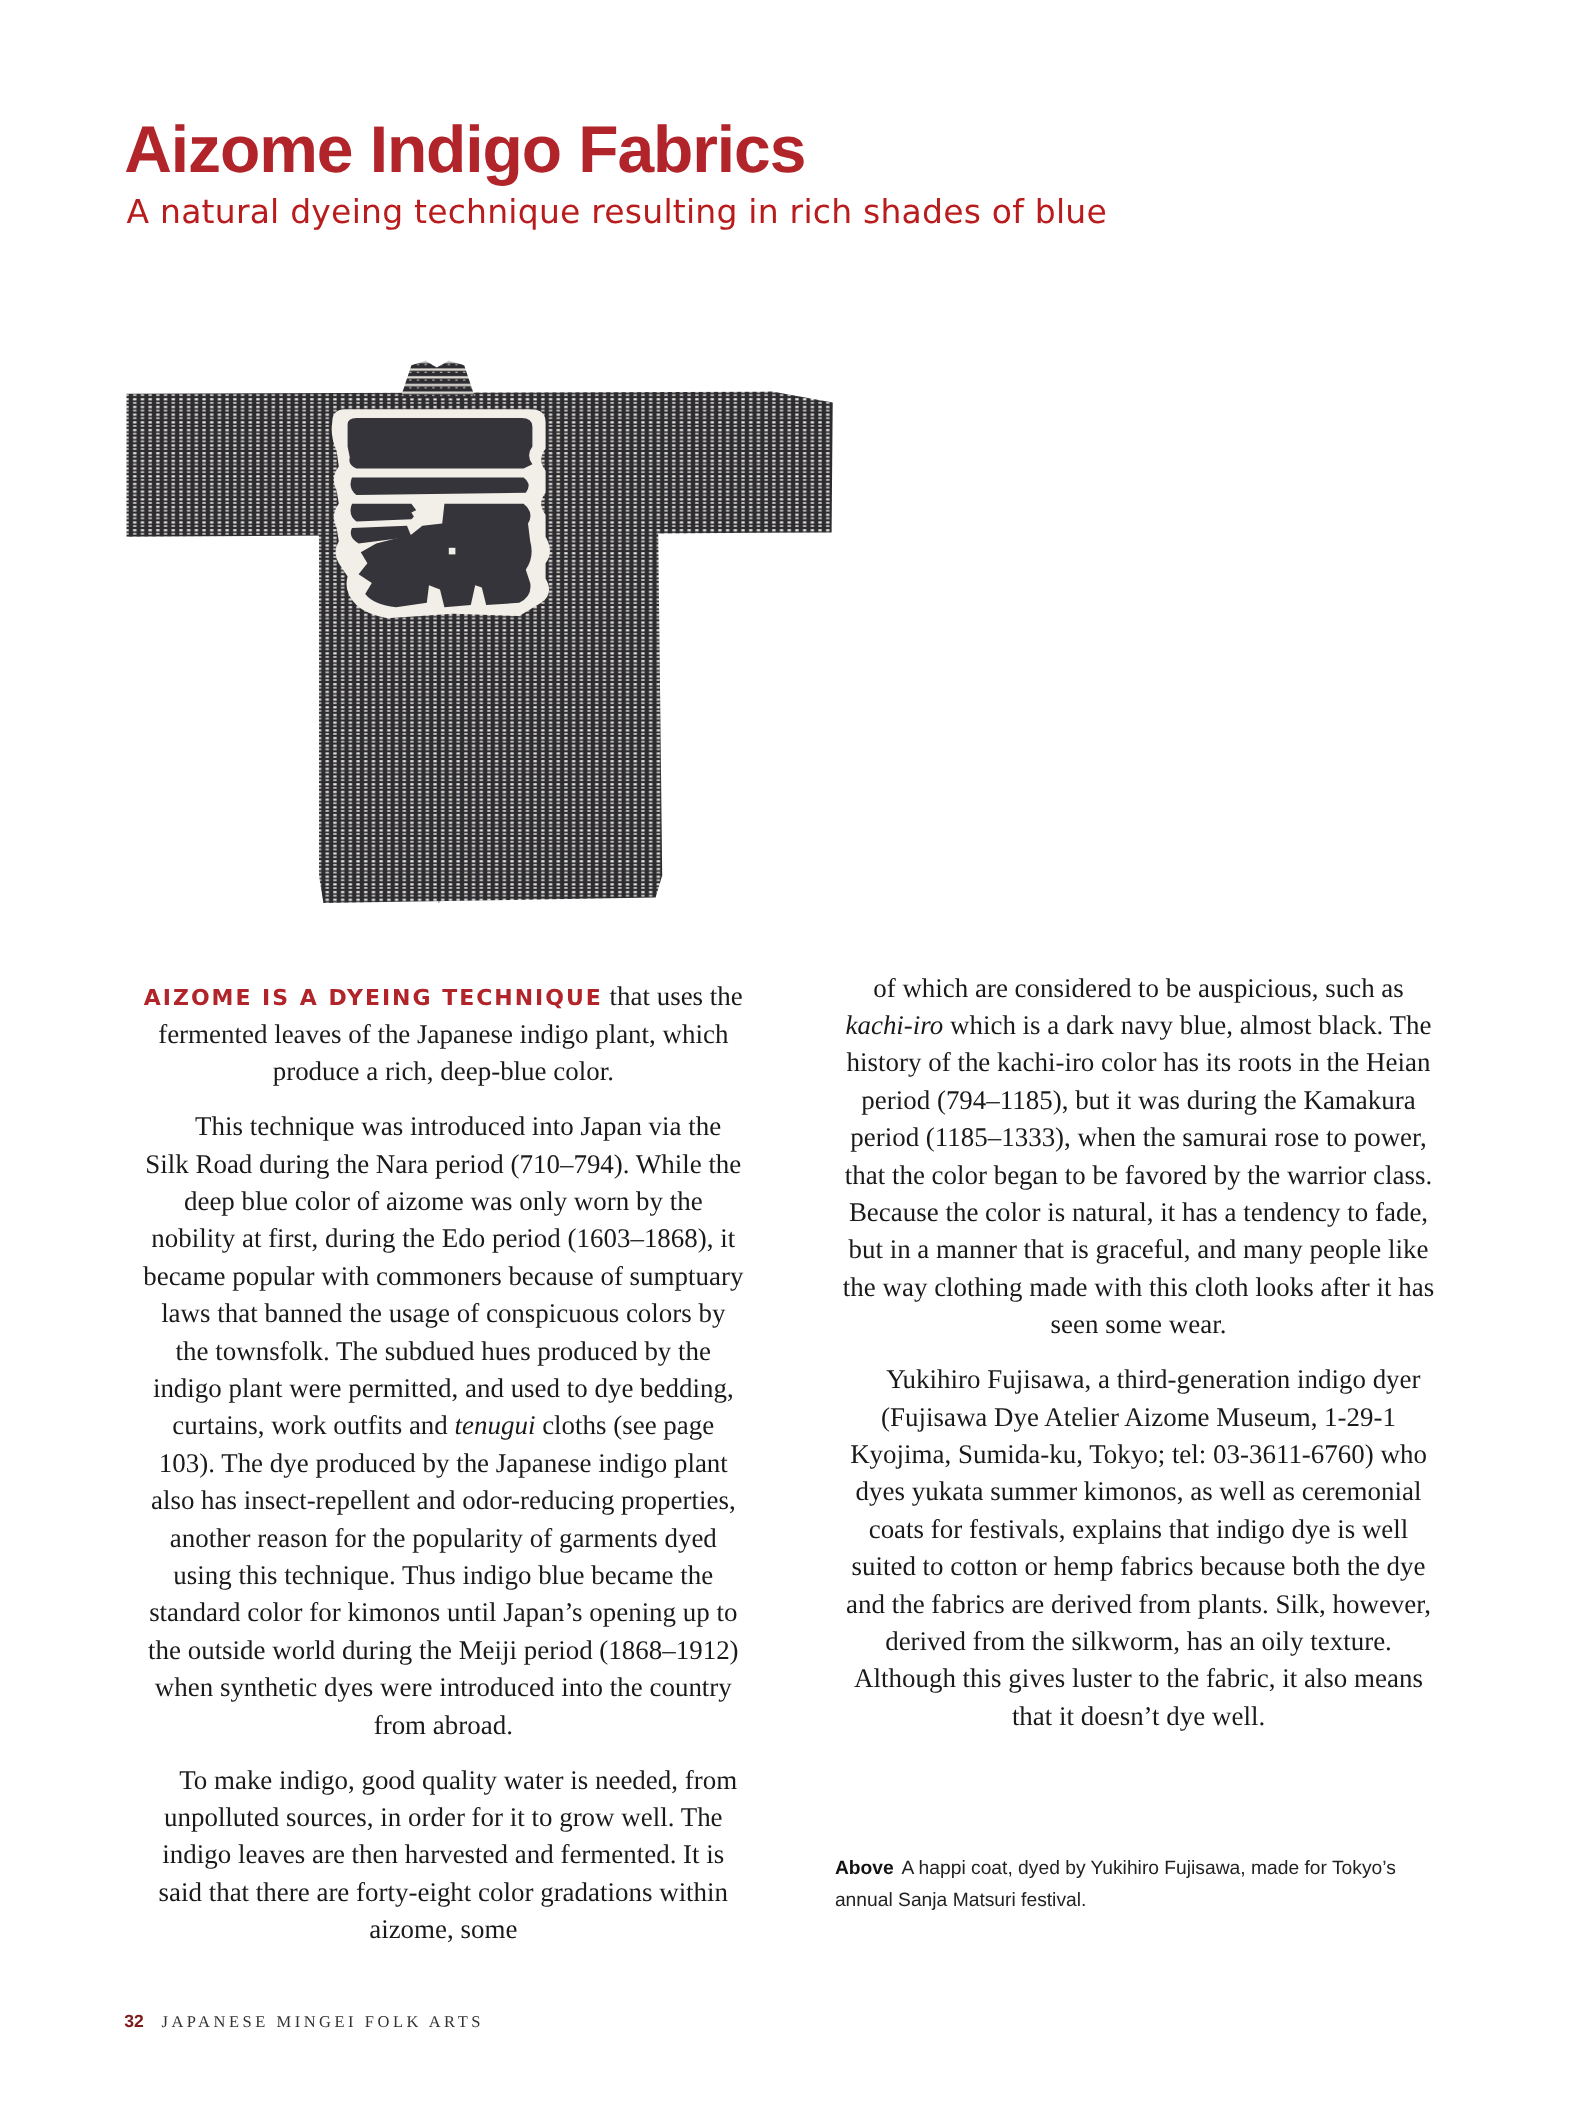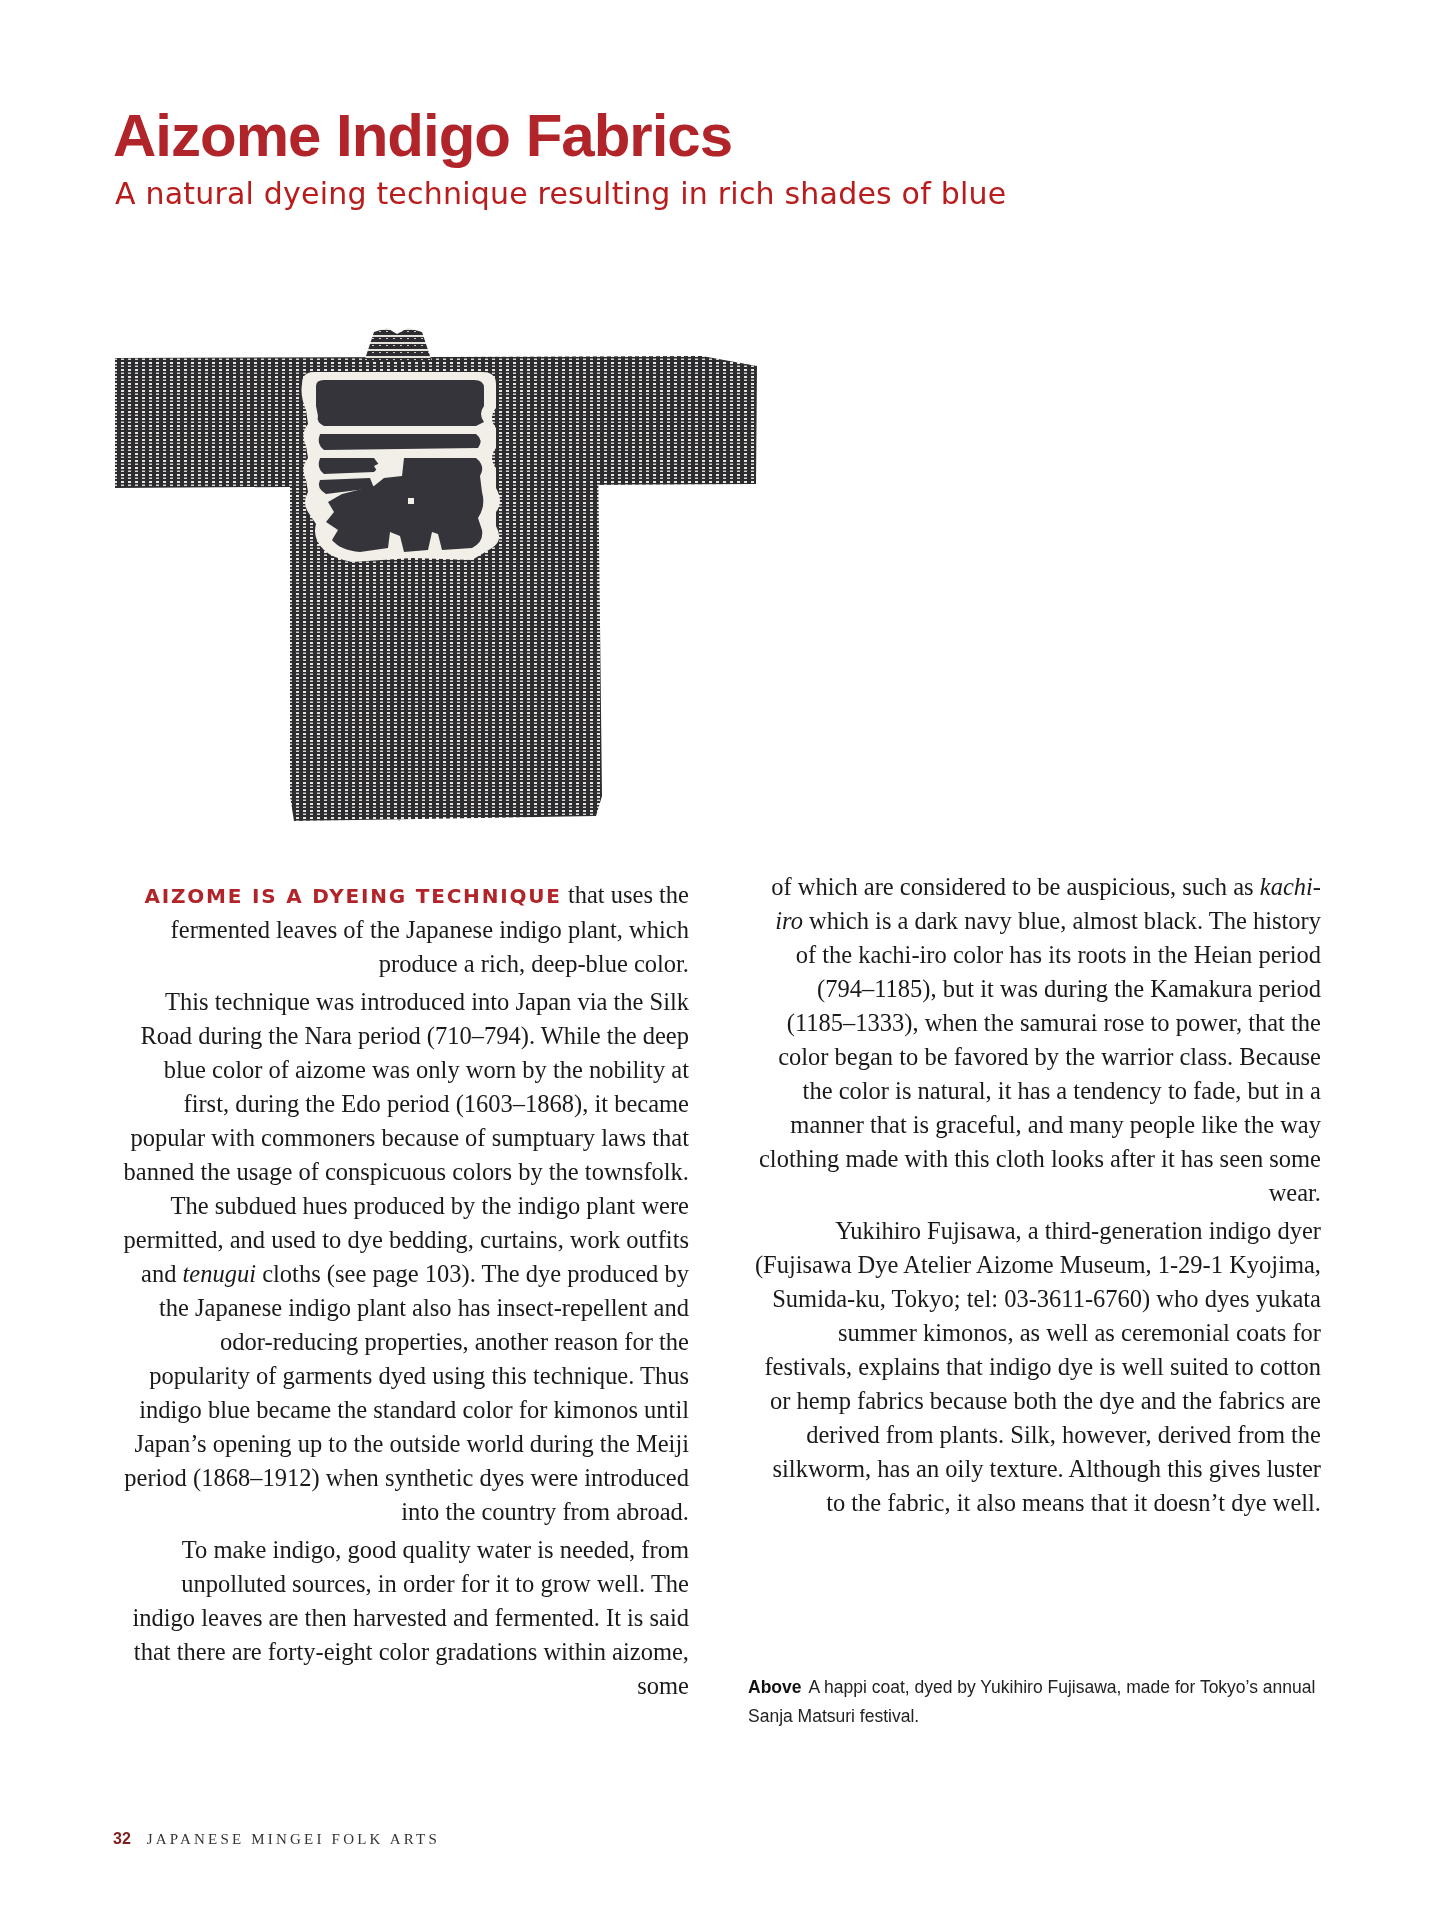--- a/index.html
+++ b/index.html
@@ -60,23 +60,23 @@
     }
     .column.left {
       left: 113px;
       top: 874px;
     }
     .column.right {
       left: 745px;
       top: 866px;
     }
     .column p {
-      margin: 4px;
+      margin: 16px;
       text-indent: 27px;
-      text-align: right;
+      text-align: center;
     }
     .column p.first {
       text-indent: 0;
     }
     .column p.continued {
       text-indent: 0;
     }
     .lead-in {
       font-family: "DejaVu Sans", sans-serif;
       font-weight: bold;
@@ -89,21 +89,21 @@
       position: absolute;
       left: 747px;
       top: 1672px;
       width: 570px;
       font-family: "Liberation Sans", sans-serif;
       font-size: 17.5px;
       line-height: 29px;
       color: #222222;
     }
     .caption p {
-      margin: 1px;
+      margin: 12px;
     }
     .caption .cap-label {
       font-weight: bold;
       color: #111111;
       margin-right: 7px;
     }
     .footer {
       position: absolute;
       left: 113px;
       top: 1829px;

